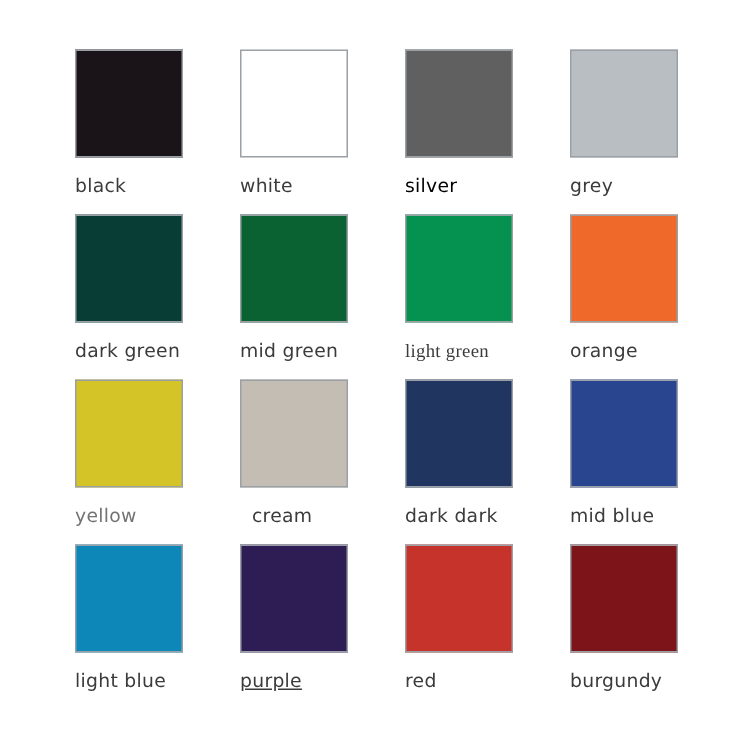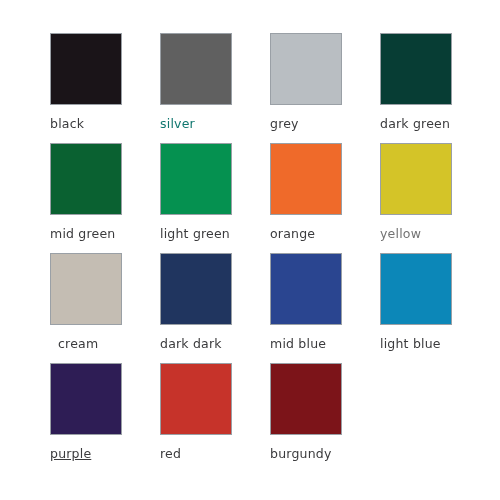--- a/index.html
+++ b/index.html
@@ -57,38 +57,42 @@
 </head>
 <body>
 
 <div id="swatch-board">
   <div class="swatch-grid">
       <div class="swatch-cell">
         <div class="swatch-chip" style="background: rgb(26, 20, 24); border-color: rgb(154, 160, 166);"></div>
         <div class="swatch-label" style="color: rgb(59, 59, 61);">black</div>
       </div>
       <div class="swatch-cell">
+        <div class="swatch-chip" style="background: rgb(255, 255, 255); border-color: rgb(154, 160, 166);"></div>
+        <div class="swatch-label" style="color: rgb(59, 59, 61);">white</div>
+      </div>
+      <div class="swatch-cell">
         <div class="swatch-chip" style="background: rgb(96, 96, 96); border-color: rgb(154, 160, 166);"></div>
-        <div class="swatch-label" style="color: #0f766e;">silver</div>
+        <div class="swatch-label" style="color: #000000;">silver</div>
       </div>
       <div class="swatch-cell">
         <div class="swatch-chip" style="background: rgb(185, 190, 194); border-color: rgb(154, 160, 166);"></div>
         <div class="swatch-label" style="color: rgb(59, 59, 61);">grey</div>
       </div>
       <div class="swatch-cell">
         <div class="swatch-chip" style="background: rgb(7, 61, 52); border-color: rgb(154, 160, 166);"></div>
         <div class="swatch-label" style="color: rgb(59, 59, 61);">dark green</div>
       </div>
       <div class="swatch-cell">
         <div class="swatch-chip" style="background: rgb(10, 97, 49); border-color: rgb(154, 160, 166);"></div>
         <div class="swatch-label" style="color: rgb(59, 59, 61);">mid green</div>
       </div>
       <div class="swatch-cell">
         <div class="swatch-chip" style="background: rgb(5, 145, 80); border-color: rgb(154, 160, 166);"></div>
-        <div class="swatch-label" style="color: rgb(59, 59, 61);">light green</div>
+        <div class="swatch-label" style="color: rgb(59, 59, 61); font-family: Liberation Serif, serif;">light green</div>
       </div>
       <div class="swatch-cell">
         <div class="swatch-chip" style="background: rgb(239, 106, 42); border-color: rgb(154, 160, 166);"></div>
         <div class="swatch-label" style="color: rgb(59, 59, 61);">orange</div>
       </div>
       <div class="swatch-cell">
         <div class="swatch-chip" style="background: rgb(212, 196, 40); border-color: rgb(154, 160, 166);"></div>
         <div class="swatch-label" style="color: #737373;">yellow</div>
       </div>
       <div class="swatch-cell">

